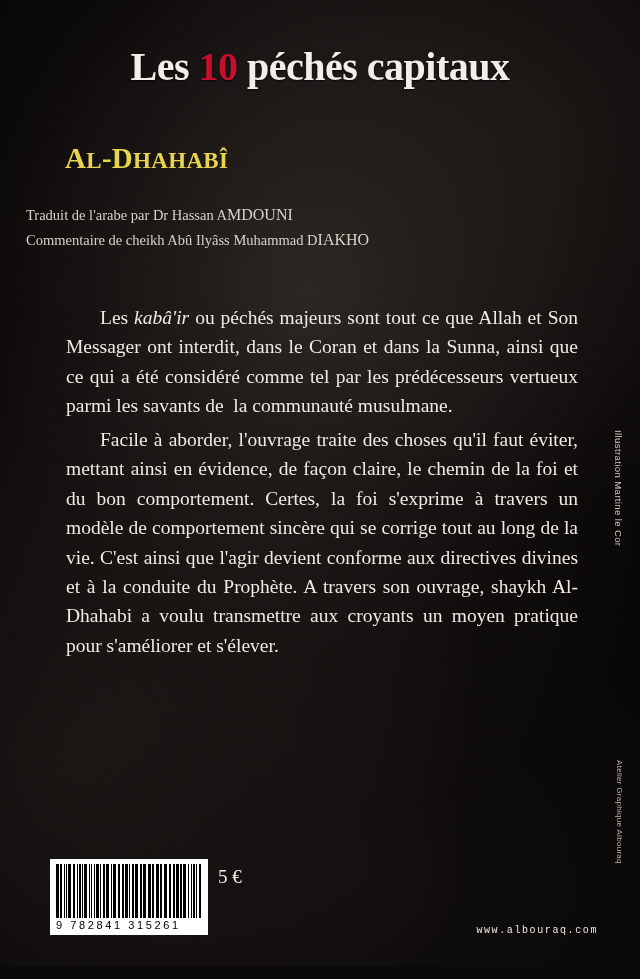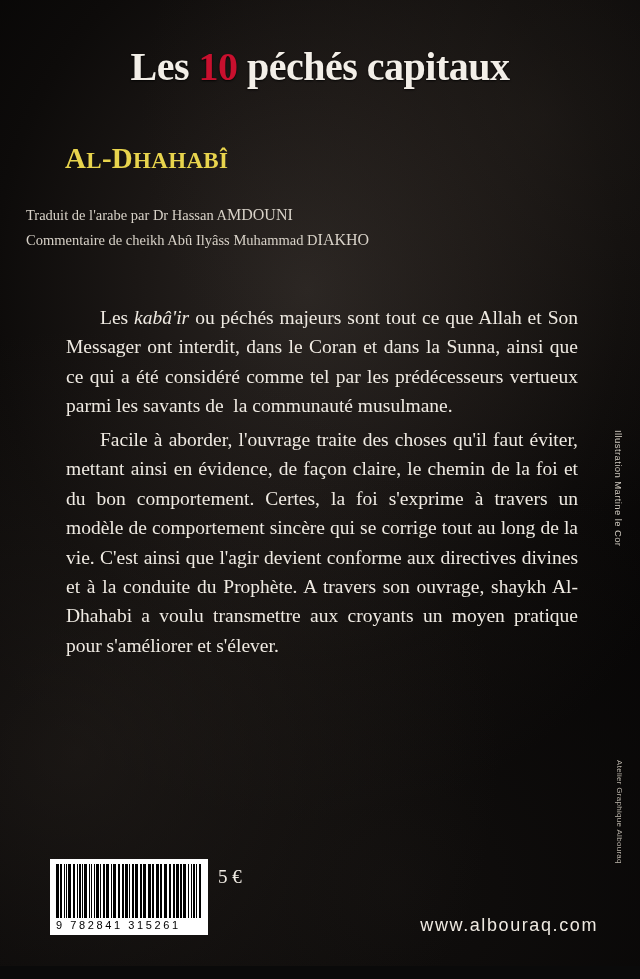--- a/index.html
+++ b/index.html
@@ -162,22 +162,22 @@
     position: absolute;
     left: 218px;
     top: 866px;
     font-size: 19px;
     color: #efeae2;
   }
   .website {
     position: absolute;
     right: 42px;
     bottom: 30px;
-    font-size: 18px;
-    font-family: Liberation Sans, sans-serif;
+    font-size: 10px;
+    font-family: Liberation Mono, monospace;
     letter-spacing: 1.6px;
     color: #efeae2;
   }
 </style>
 </head>
 <body>
 
 <div class="page">
   <div class="grain"></div>
 

